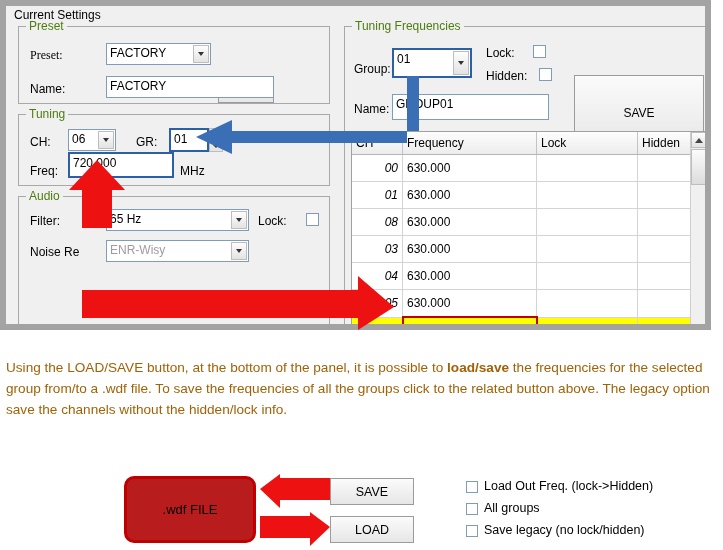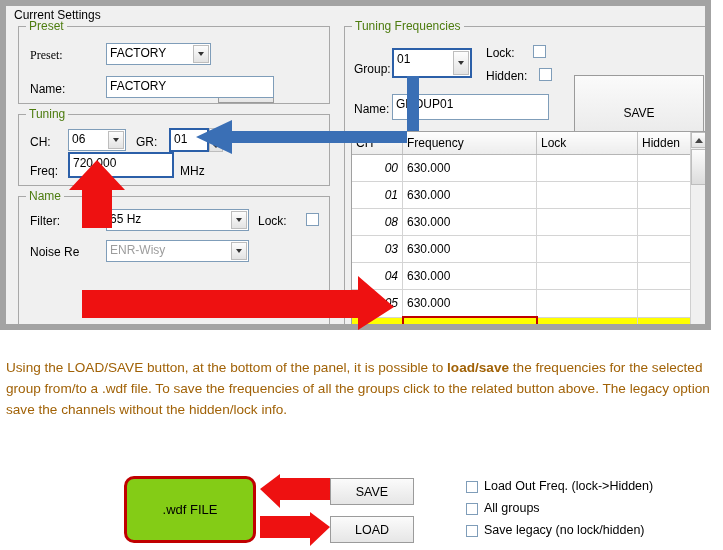--- a/index.html
+++ b/index.html
@@ -252,21 +252,21 @@
   #fig { position: absolute; left: 0; top: 466px; width: 723px; height: 84px; }
 
   #wdf-box {
     position: absolute;
     left: 124px;
     top: 10px;
     width: 132px;
     height: 67px;
     border: 3px solid #c00000;
     border-radius: 10px;
-    background: #84cc16;
+    background: #b91c1c;
     display: flex;
     align-items: center;
     justify-content: center;
     font-size: 13px;
     color: #000;
     box-sizing: border-box;
   }
 
   .fig-btn {
     position: absolute;
@@ -311,36 +311,36 @@
     <span class="arrowbox"></span>
   </div>
   <div class="btn" style="left:212px; top:37px; width:56px; height:23px;">SET</div>
   <div class="lbl" style="left:24px; top:76px;">Name:</div>
   <div class="tb" style="left:100px; top:70px; width:168px; height:22px;">FACTORY</div>
 
   <div class="groupbox" style="left:12px; top:108px; width:312px; height:72px;">
     <div class="gb-title">Tuning</div>
   </div>
   <div class="lbl" style="left:24px; top:129px;">CH:</div>
-  <div class="combo" style="left:62px; top:123px; width:58px; height:22px;">
+  <div class="combo" style="left:62px; top:123px; width:48px; height:22px;">
     <span>06</span>
     <span class="arrowbox"></span>
   </div>
   <div class="lbl" style="left:130px; top:129px;">GR:</div>
   <div class="tb hl" style="left:163px; top:122px; width:40px; height:24px;">01</div>
   <div class="spin" style="left:203px; top:122px; height:24px;">
     <div class="up"></div>
     <div class="dn"></div>
   </div>
   <div class="lbl" style="left:24px; top:158px;">Freq:</div>
   <div class="tb hl" style="left:62px; top:146px; width:106px; height:26px;">720.000</div>
   <div class="lbl" style="left:174px; top:158px;">MHz</div>
 
   <div class="groupbox" style="left:12px; top:190px; width:312px; height:140px;">
-    <div class="gb-title">Name</div>
+    <div class="gb-title">Audio</div>
   </div>
   <div class="lbl" style="left:24px; top:208px;">Filter:</div>
   <div class="combo" style="left:100px; top:203px; width:143px; height:22px;">
     <span>65 Hz</span>
     <span class="arrowbox"></span>
   </div>
   <div class="lbl" style="left:252px; top:208px;">Lock:</div>
   <div class="chk" style="left:300px; top:207px;"></div>
 
   <div class="lbl" style="left:24px; top:239px;">Noise Re</div>

